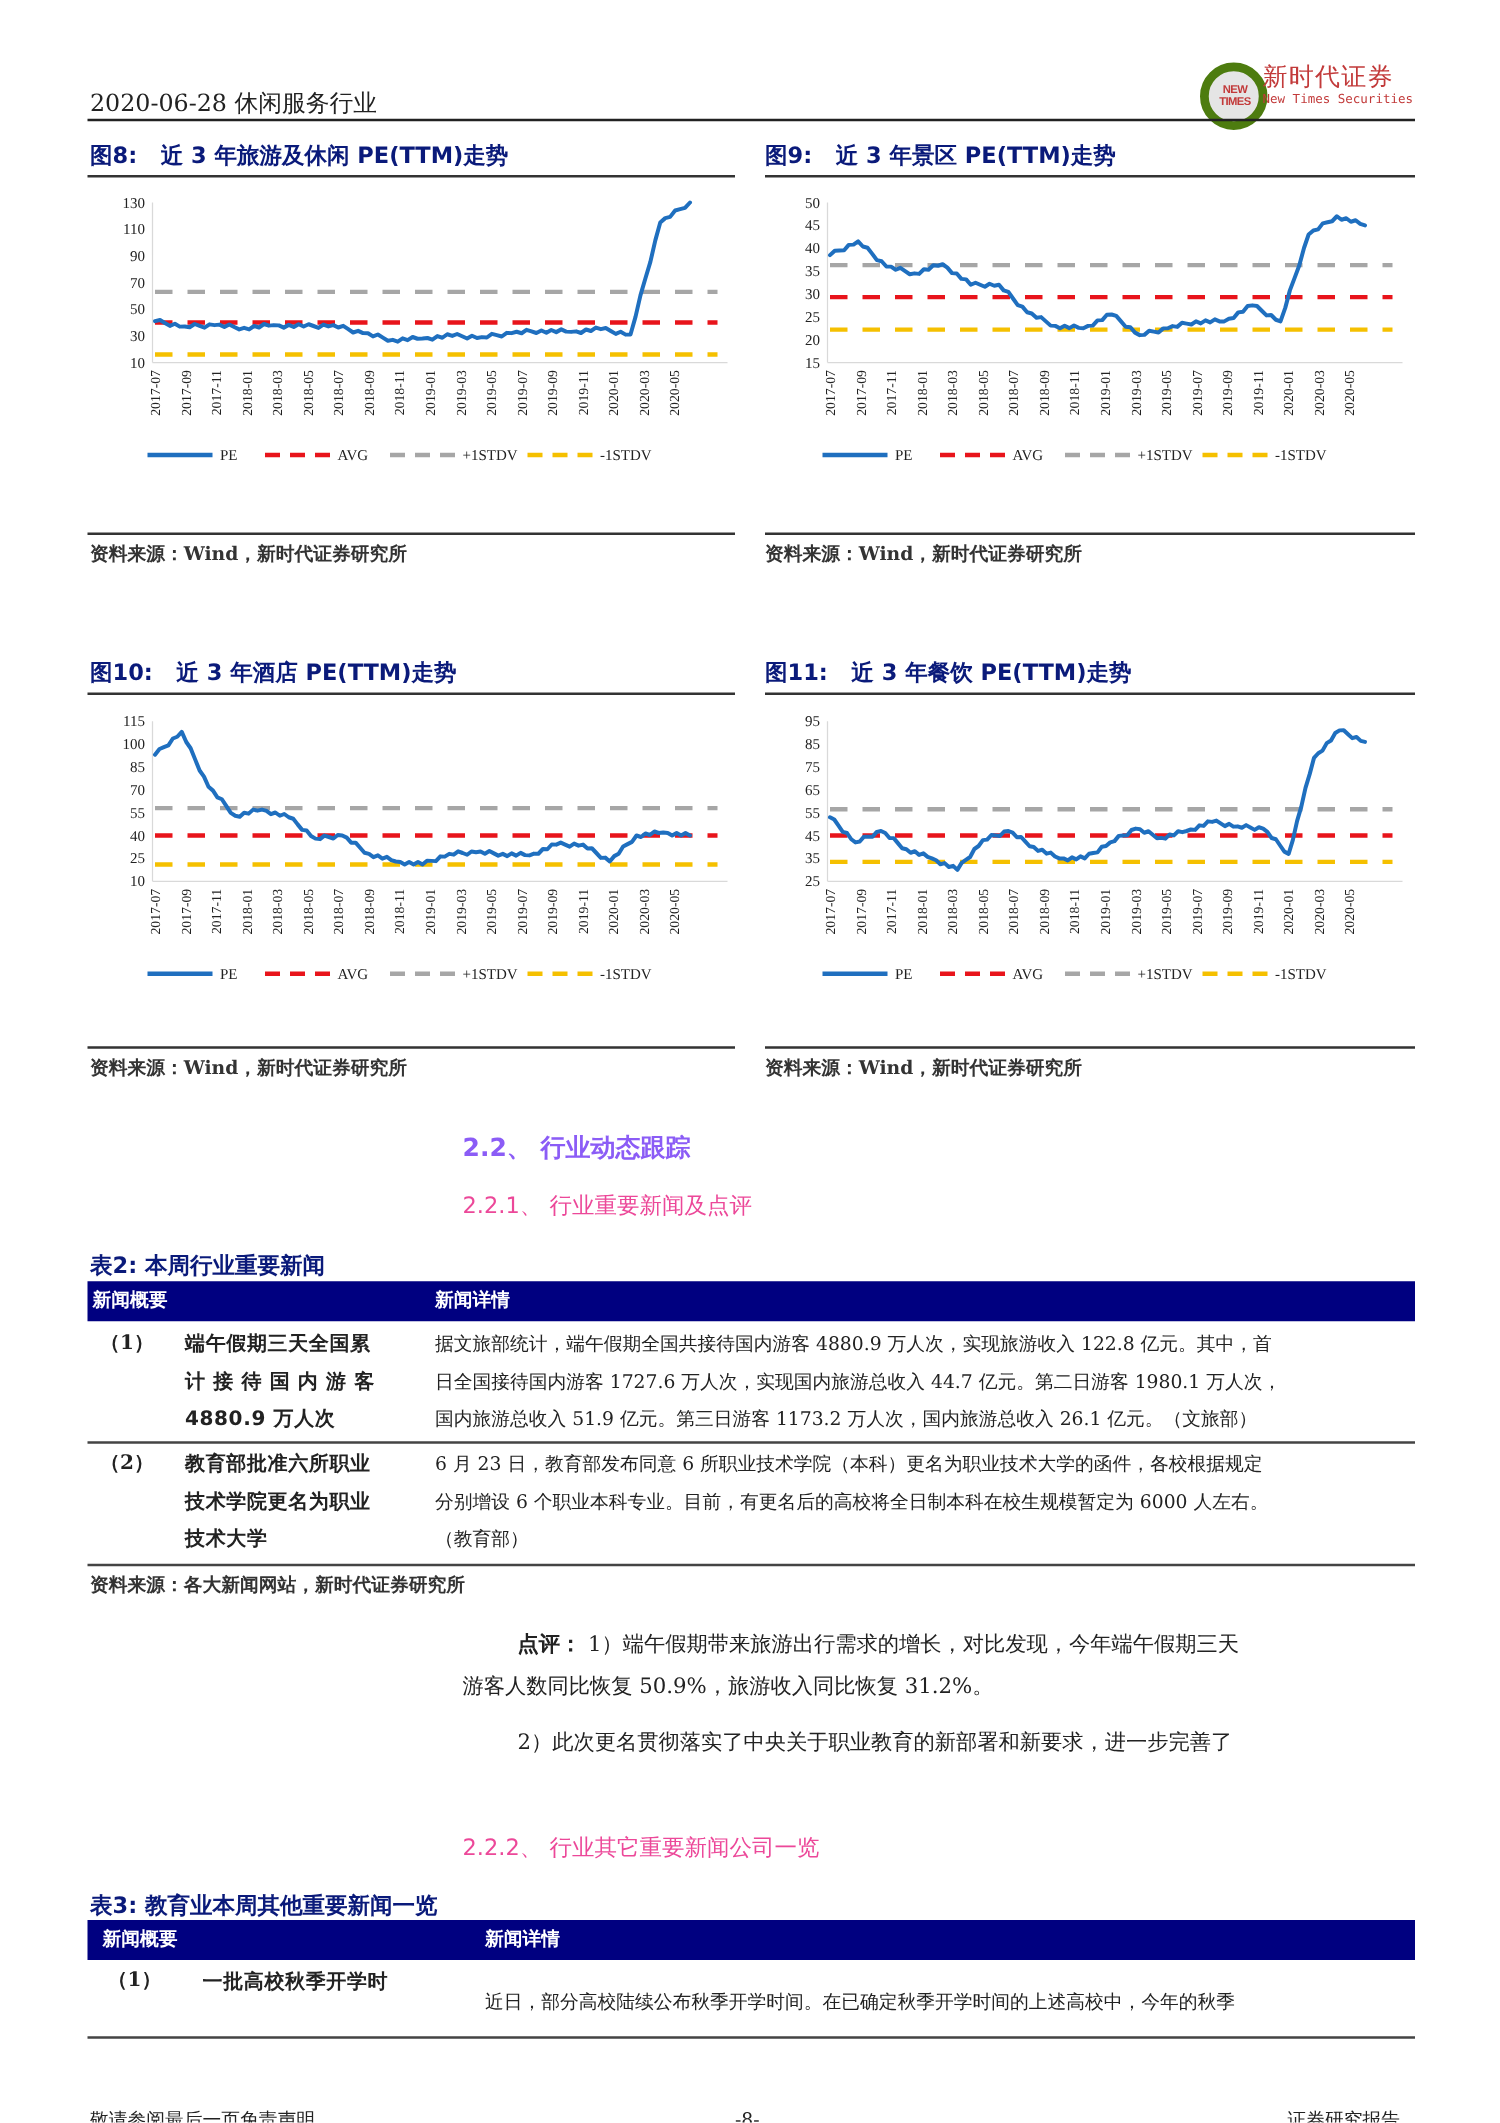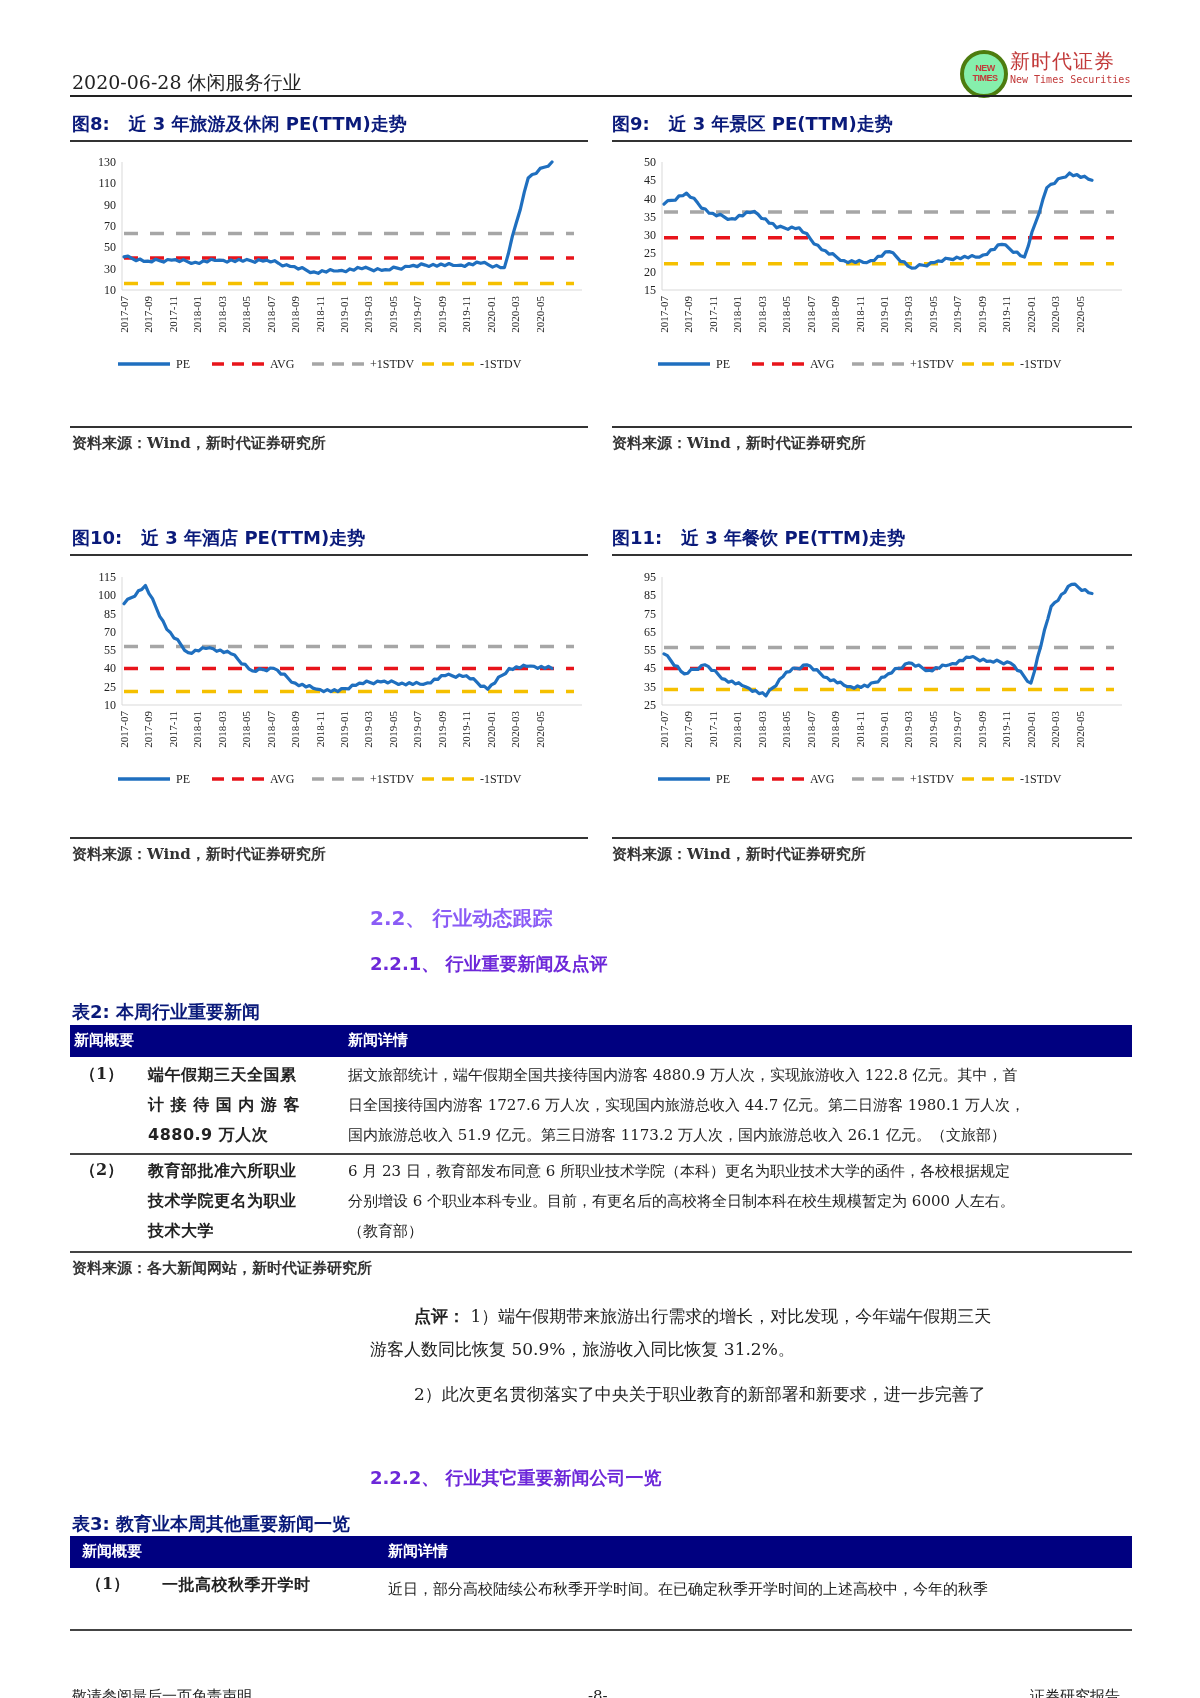--- a/index.html
+++ b/index.html
@@ -1,31 +1,31 @@
 <!DOCTYPE html>
 <html><head>
 <meta charset="utf-8">
 <style>
   html,body{margin:0;padding:0;background:#fff;}
   body{width:1200px;height:1698px;position:relative;font-family:"DejaVu Serif","Liberation Serif",serif;color:#222;overflow:hidden;}
   .abs{position:absolute;}
   .hdr-left{left:72px;top:70px;font-size:19px;color:#222;}
   .hdr-line{left:70px;top:95px;width:1062px;height:2px;background:#222;}
   .logo{left:960px;top:50px;width:180px;height:42px;}
-  .logo-circle{position:absolute;left:0;top:0;width:40px;height:40px;border-radius:50%;background:#86efac;border:4px solid #4d7c0f;}
+  .logo-circle{position:absolute;left:0;top:0;width:40px;height:40px;border-radius:50%;background:#e5e5e5;border:7px solid #4d7c0f;}
   .logo-circle span{position:absolute;left:-6px;width:54px;text-align:center;font-family:"Liberation Sans",sans-serif;font-size:9px;font-weight:bold;color:#c23a3a;letter-spacing:-0.5px;}
   .logo-cn{position:absolute;left:50px;top:-2px;font-size:20px;color:#c23a3a;font-family:"DejaVu Sans",sans-serif;letter-spacing:1px;}
   .logo-en{position:absolute;left:50px;top:24px;font-size:10px;color:#c23a3a;font-family:"DejaVu Sans Mono","Liberation Mono",monospace;}
   .fig-title{font-size:18px;font-weight:bold;color:#0a1a7a;font-family:"DejaVu Sans",sans-serif;}
   .fig-line{height:2px;background:#333;}
   .src{font-size:15px;color:#333;font-weight:bold;}
   .chart{position:absolute;}
   .chart svg{display:block;}
   .h2{font-size:20px;font-weight:bold;color:#8b5cf6;font-family:"DejaVu Sans",sans-serif;}
-  .h3{font-size:18px;font-weight:bold;color:#6d28d9;font-family:"DejaVu Sans",sans-serif;}
+  .h3{font-size:18px;font-weight:normal;color:#ec4899;font-family:"DejaVu Sans",sans-serif;}
   .tbl-title{font-size:18px;font-weight:bold;color:#0a1a7a;font-family:"DejaVu Sans",sans-serif;}
   .tbl-head{background:#000080;color:#fff;font-weight:bold;font-size:15px;font-family:"DejaVu Sans",sans-serif;}
   .tbl-head span{position:absolute;top:6px;}
   .row-num{font-size:16px;font-weight:bold;}
   .row-sum{font-size:16px;font-weight:bold;line-height:30px;font-family:"DejaVu Sans",sans-serif;letter-spacing:0.5px;}
   .row-det{font-size:15px;line-height:30px;color:#222;}
   .rule{height:2px;background:#444;}
   .para{font-size:17px;line-height:33px;color:#222;}
   .para b{font-weight:bold;}
   .footer{font-size:15px;color:#222;margin-top:47px;}
@@ -300,19 +300,19 @@
 <div class="abs h3" style="left:370px;top:1466px">2.2.2、 行业其它重要新闻公司一览</div>
 
 <div class="abs tbl-title" style="left:72px;top:1512px">表3:   教育业本周其他重要新闻一览</div>
 <div class="abs tbl-head" style="left:70px;top:1536px;width:1062px;height:32px">
   <span style="left:12px">新闻概要</span>
   <span style="left:318px">新闻详情</span>
 </div>
 <div class="abs" style="left:70px;top:1570px;width:1062px;height:36px">
   <div class="abs row-num" style="left:16px;top:4px">（1）</div>
   <div class="abs row-sum" style="left:92px;top:0px">一批高校秋季开学时</div>
-  <div class="abs row-det" style="left:318px;top:4px">近日，部分高校陆续公布秋季开学时间。在已确定秋季开学时间的上述高校中，今年的秋季</div>
+  <div class="abs row-det" style="left:318px;top:16px">近日，部分高校陆续公布秋季开学时间。在已确定秋季开学时间的上述高校中，今年的秋季</div>
 </div>
 
 <div class="abs rule" style="left:70px;top:1629px;width:1062px"></div>
 <div class="abs footer" style="left:72px;top:1640px">敬请参阅最后一页免责声明</div>
 <div class="abs footer" style="left:588px;top:1640px">-8-</div>
 <div class="abs footer" style="left:1030px;top:1640px">证券研究报告</div>
 
 </body></html>

